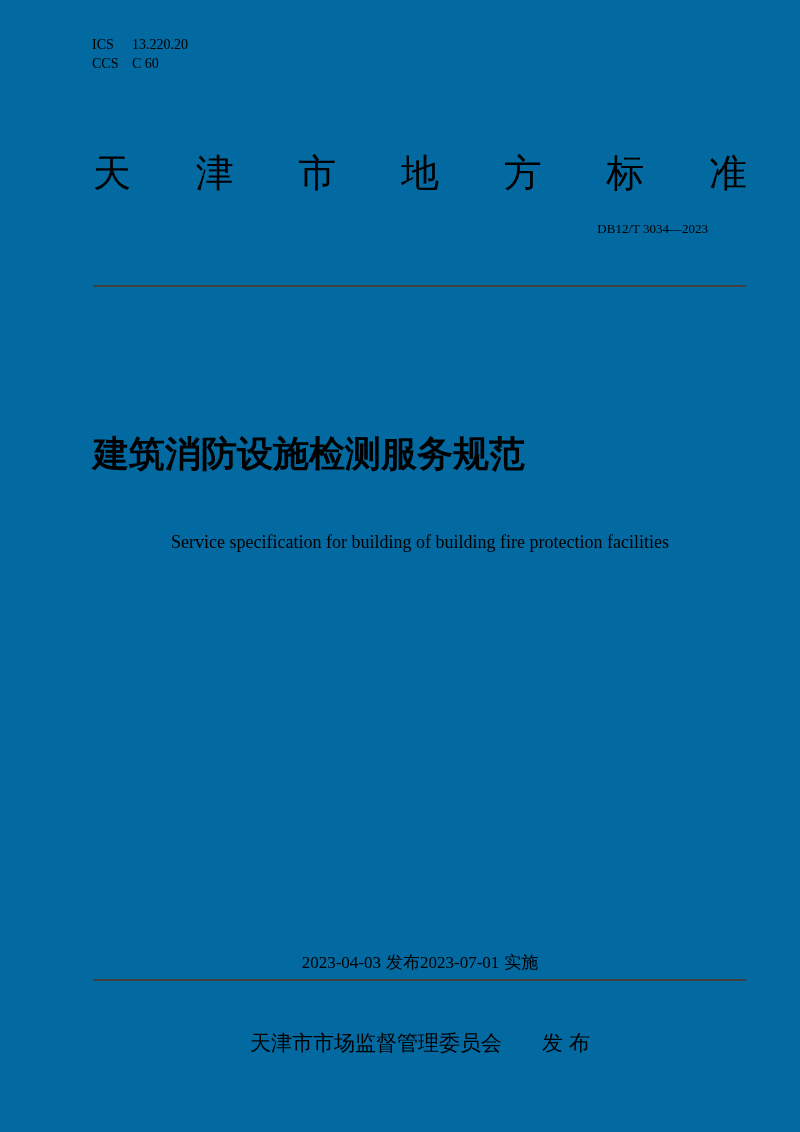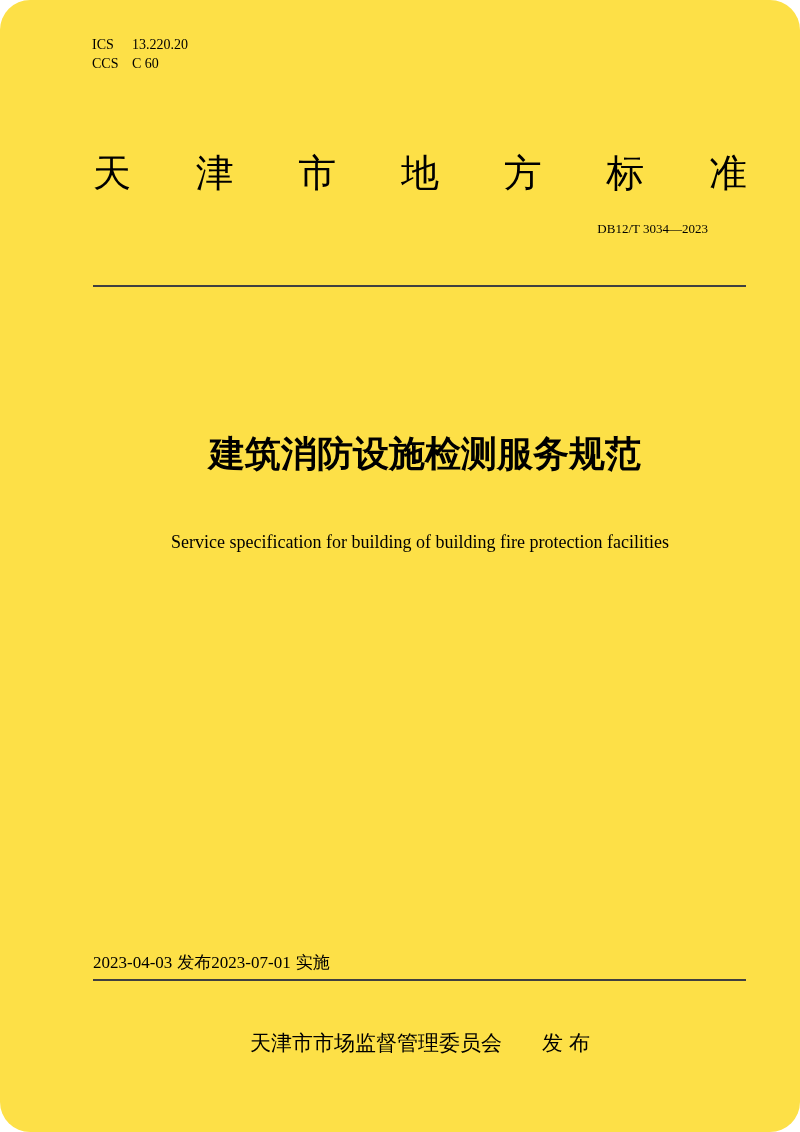--- a/index.html
+++ b/index.html
@@ -4,25 +4,24 @@
 <style>
   html, body {
     margin: 0;
     padding: 0;
     background: #ffffff;
   }
   .page {
     position: relative;
     width: 800px;
     height: 1132px;
-    background: #fde047;
+    background: #0369a1;
     color: #000000;
     overflow: hidden;
     margin: 0 auto;
-    border-radius: 30px;
   }
   .serif { font-family: "Liberation Serif", "DejaVu Serif", serif; }
   .sans  { font-family: "Liberation Sans", "DejaVu Sans", sans-serif; }
 
   
   .codes {
     position: absolute;
     left: 92px;
     top: 35px;
     font-size: 14px;
@@ -84,21 +83,20 @@
     background: #404040;
   }
   .rule-top { top: 285px; }
   .rule-bottom { top: 979px; }
 
   .doc-title-cn {
     position: absolute;
     left: 93px;
     right: 43px;
     top: 432px;
-    text-align: center;
     font-size: 36px;
     font-weight: bold;
     line-height: 44px;
     font-family: Liberation Serif, serif;
   }
   .doc-title-en {
     position: absolute;
     left: 93px;
     right: 53px;
     top: 529px;
@@ -107,21 +105,21 @@
     line-height: 26px;
   }
 
   
   .dates {
     position: absolute;
     left: 93px;
     right: 53px;
     top: 951px;
     display: flex;
-    justify-content: flex-start;
+    justify-content: center;
     font-size: 17px;
     line-height: 24px;
   }
   .date-num { font-family: "Liberation Serif", "DejaVu Serif", serif; }
   .date-label {
     font-family: "Liberation Sans", "DejaVu Sans", sans-serif;
     margin-left: 5px;
   }
 
   

